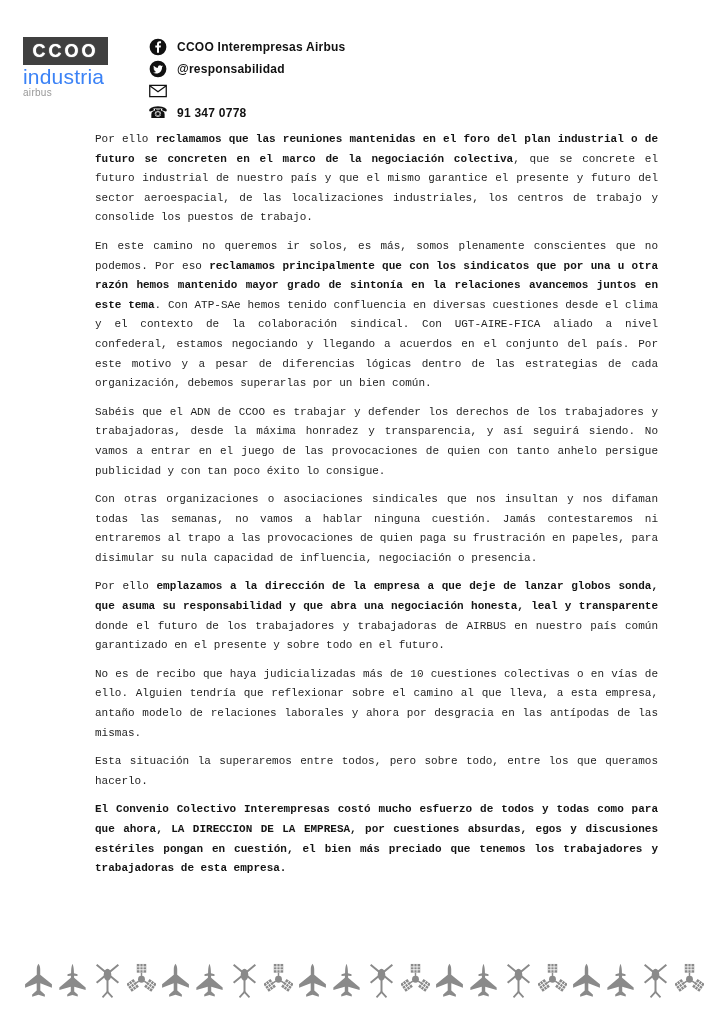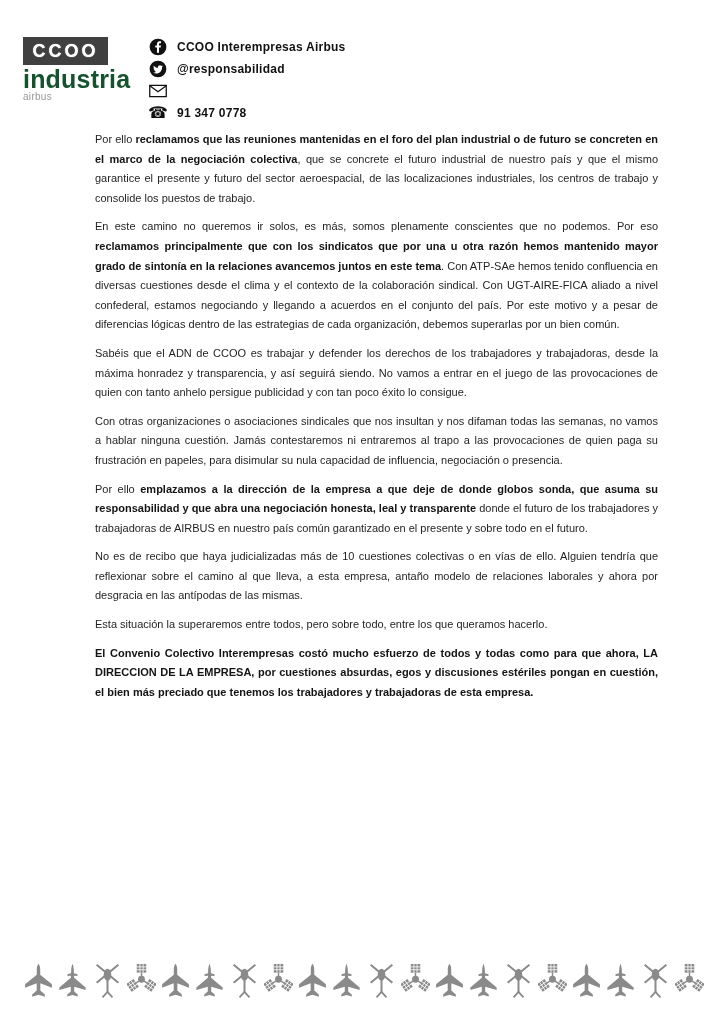--- a/index.html
+++ b/index.html
@@ -8,30 +8,30 @@
     font-family:"Liberation Sans",sans-serif;color:#1f1f1f;
   }
   
   .logo-block{position:absolute;left:23px;top:37px;width:110px;}
   .ccoo-box{
     width:85px;height:28px;background:#404040;color:#ffffff;
     display:flex;align-items:center;justify-content:center;
     font-weight:800;font-size:18px;letter-spacing:3px;
     text-shadow:0 0 1px #ffffff;
   }
-  .industria-text{font-weight:bold;font-size:25px;line-height:1.05;color:#14532d;letter-spacing:0.2px;margin-top:1px;}
+  .industria-text{font-weight:normal;font-size:21px;line-height:1.05;color:#3b82f6;letter-spacing:0.2px;margin-top:1px;}
   .airbus-text{font-size:10px;line-height:1.05;color:#989898;letter-spacing:0.3px;}
   
   .contacts{position:absolute;left:149px;top:38px;list-style:none;margin:0;padding:0;}
   .contacts li{display:flex;align-items:center;height:18px;margin-bottom:4px;}
   .contact-icon{width:18px;height:18px;flex:0 0 18px;display:flex;align-items:center;justify-content:center;}
   .contact-label{margin-left:10px;font-size:12px;font-weight:bold;color:#111111;letter-spacing:0.25px;white-space:nowrap;}
   .phone-glyph{font-size:16px;line-height:1;color:#111111;}
   
-  .body-text{position:absolute;left:95px;top:130px;width:563px;}
+  .body-text{position:absolute;left:95px;top:130px;width:563px;font-family:Liberation Mono, monospace;}
   .body-text p{
     margin:0 0 9px 0;font-size:11px;line-height:19.6px;
     text-align:justify;color:#1f1f1f;
   }
   .body-text strong{font-weight:bold;color:#141414;}
   
   .frieze{
     position:absolute;left:24px;right:20px;top:960px;height:42px;
     display:flex;justify-content:space-between;align-items:center;
   }
@@ -119,21 +119,21 @@
       </span>
       <span class="contact-label">91 347 0778</span>
     </li>
   </ul>
 
   <main class="body-text">
       <p><span>Por ello </span><strong>reclamamos que las reuniones mantenidas en el foro del plan industrial o de futuro se concreten en el marco de la negociación colectiva</strong><span>, que se concrete el futuro industrial de nuestro país y que el mismo garantice el presente y futuro del sector aeroespacial, de las localizaciones industriales, los centros de trabajo y consolide los puestos de trabajo.</span></p>
       <p><span>En este camino no queremos ir solos, es más, somos plenamente conscientes que no podemos. Por eso </span><strong>reclamamos principalmente que con los sindicatos que por una u otra razón hemos mantenido mayor grado de sintonía en la relaciones avancemos juntos en este tema</strong><span>.  Con ATP-SAe hemos tenido confluencia en diversas cuestiones desde el clima y el contexto de la colaboración sindical. Con UGT-AIRE-FICA aliado a nivel confederal, estamos negociando y llegando a acuerdos en el conjunto del país. Por este motivo y a pesar de diferencias lógicas dentro de las estrategias de cada organización, debemos superarlas por un bien común.</span></p>
       <p><span>Sabéis que el ADN de CCOO es trabajar y defender los derechos de los trabajadores y trabajadoras, desde la máxima honradez y transparencia, y así seguirá siendo. No vamos a entrar en el juego de las provocaciones de quien con tanto anhelo persigue publicidad y con tan poco éxito lo consigue.</span></p>
       <p><span>Con otras organizaciones o asociaciones sindicales que nos insultan y nos difaman todas las semanas, no vamos a hablar ninguna cuestión. Jamás contestaremos ni entraremos al trapo a las provocaciones de quien paga su frustración en papeles, para disimular su nula capacidad de influencia, negociación o presencia.</span></p>
-      <p><span>Por ello </span><strong>emplazamos a la dirección de la empresa a que deje de donde globos sonda, que asuma su responsabilidad y que abra una negociación honesta, leal y transparente</strong><span> donde el futuro de los trabajadores y trabajadoras de AIRBUS en nuestro país común garantizado en el presente y sobre todo en el futuro.</span></p>
+      <p><span>Por ello </span><strong>emplazamos a la dirección de la empresa a que deje de lanzar globos sonda, que asuma su responsabilidad y que abra una negociación honesta, leal y transparente</strong><span> donde el futuro de los trabajadores y trabajadoras de AIRBUS en nuestro país común garantizado en el presente y sobre todo en el futuro.</span></p>
       <p><span>No es de recibo que haya judicializadas más de 10 cuestiones colectivas o en vías de ello. Alguien tendría que reflexionar sobre el camino al que lleva, a esta empresa, antaño modelo de relaciones laborales y ahora por desgracia en las antípodas de las mismas.</span></p>
       <p><span>Esta situación la superaremos entre todos, pero sobre todo, entre los que queramos hacerlo.</span></p>
       <p><strong>El Convenio Colectivo Interempresas costó mucho esfuerzo de todos y todas como para que ahora, LA DIRECCION DE LA EMPRESA, por cuestiones absurdas, egos y discusiones estériles pongan en cuestión, el bien más preciado que tenemos los trabajadores y trabajadoras de esta empresa.</strong></p>
     </main>
 
   <footer class="frieze">
       <svg class="frieze-icon" viewBox="0 0 32 40" style="color: rgb(138, 138, 138); fill: rgb(138, 138, 138);">
         <use href="#airliner-icon"></use>
       </svg>
       <svg class="frieze-icon" viewBox="0 0 32 40" style="color: rgb(138, 138, 138); fill: rgb(138, 138, 138);">

